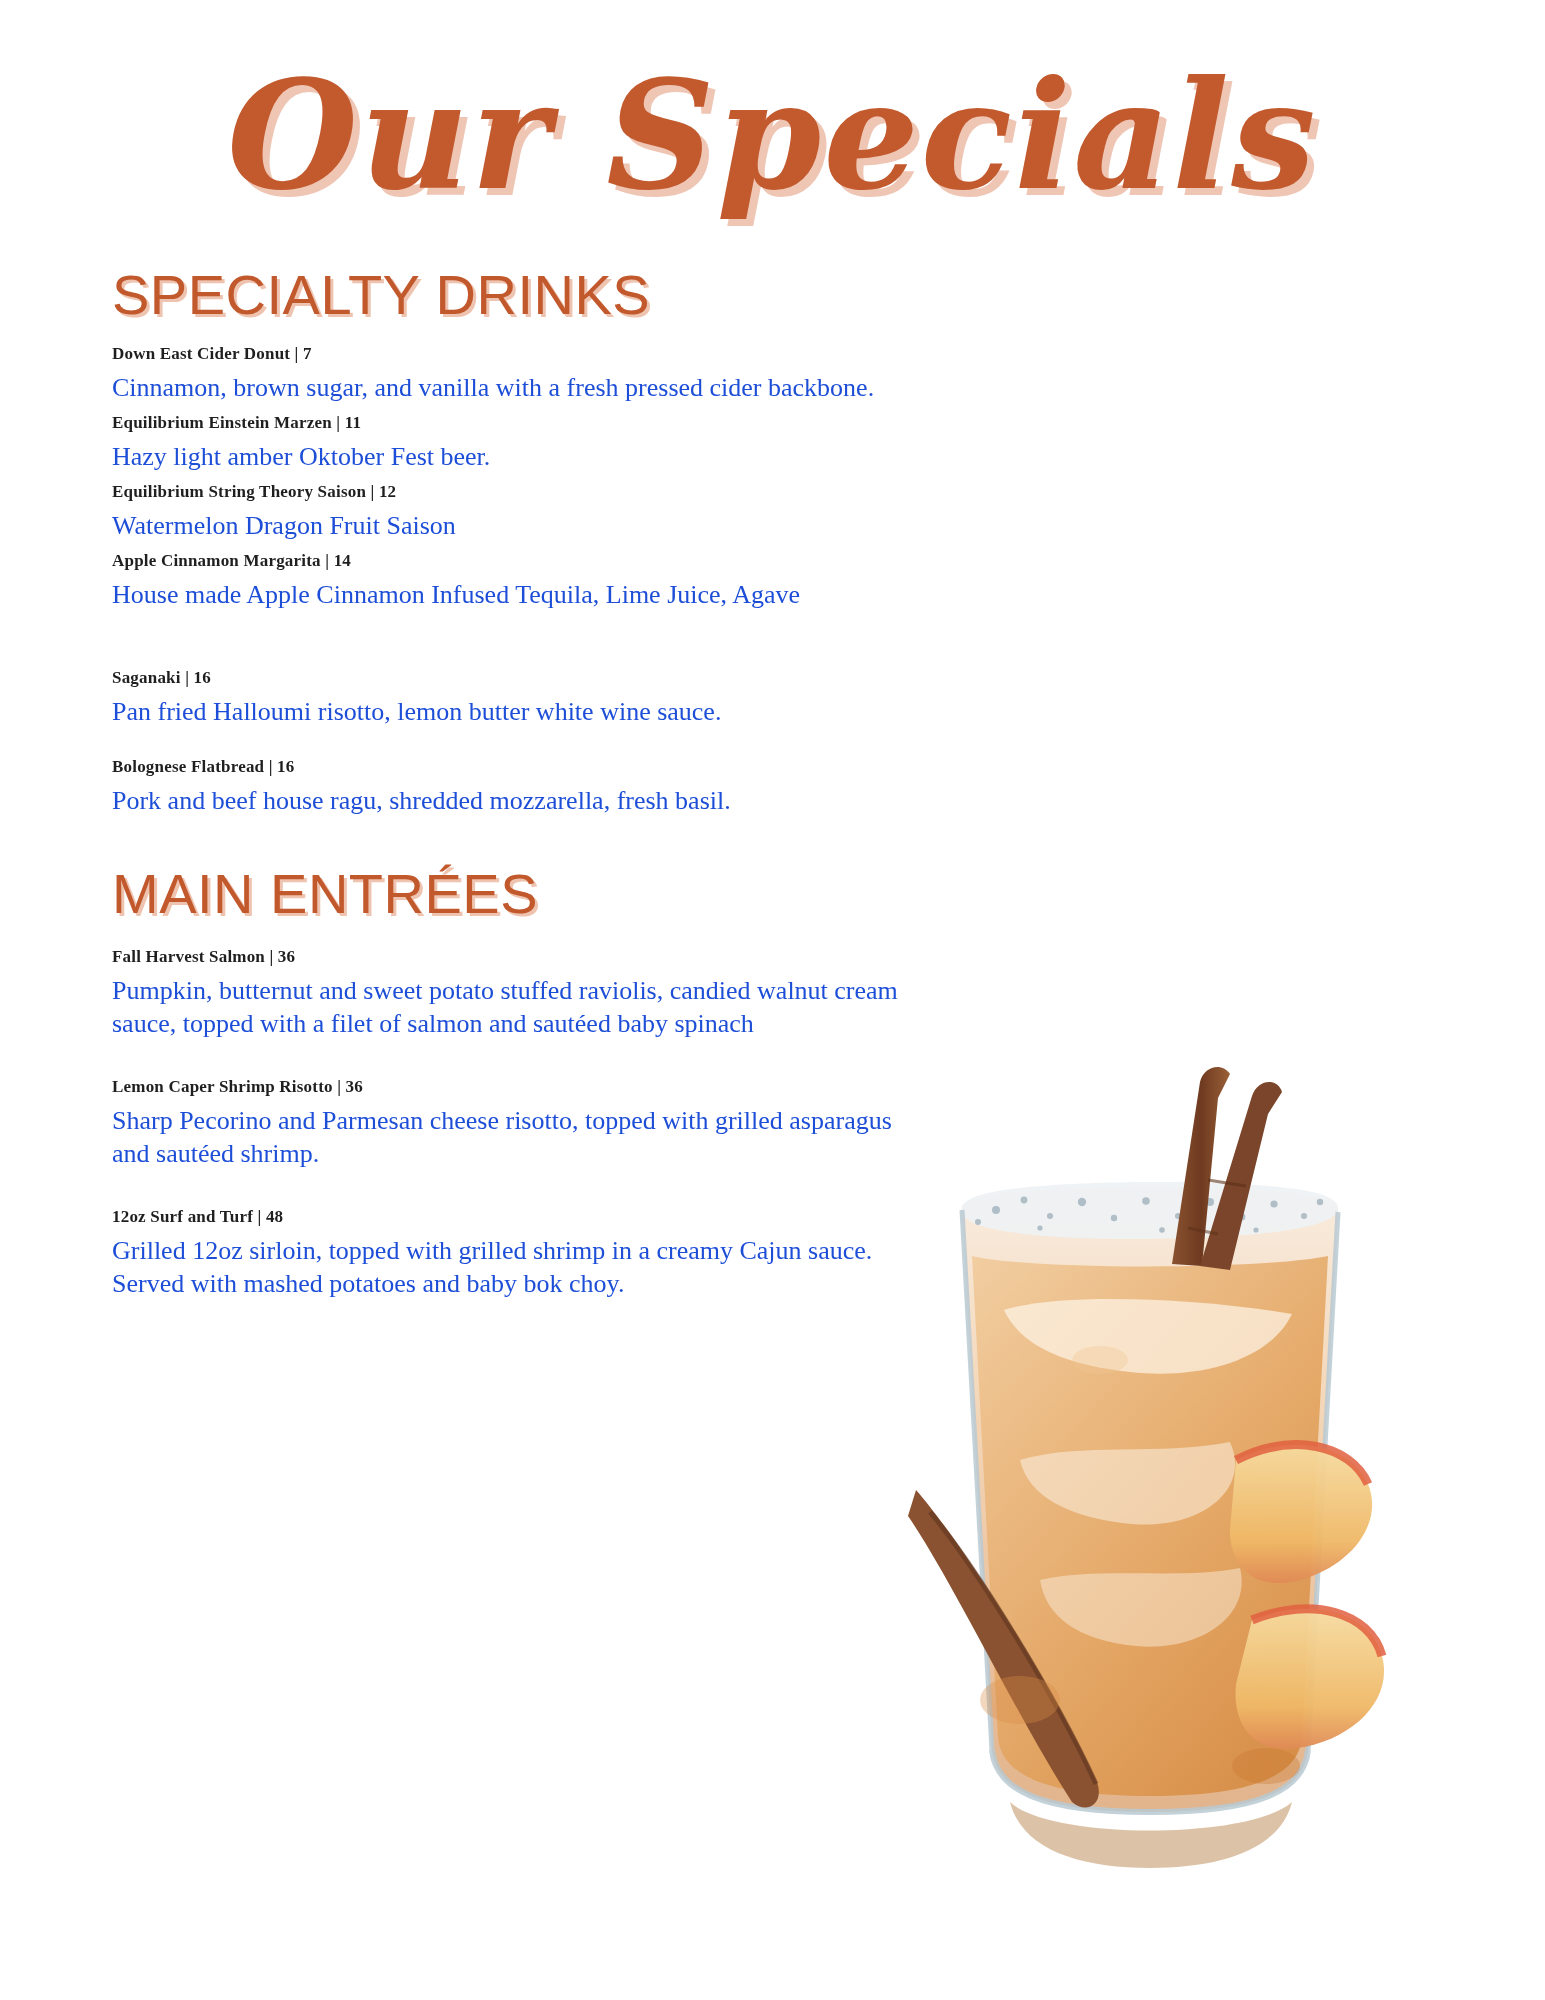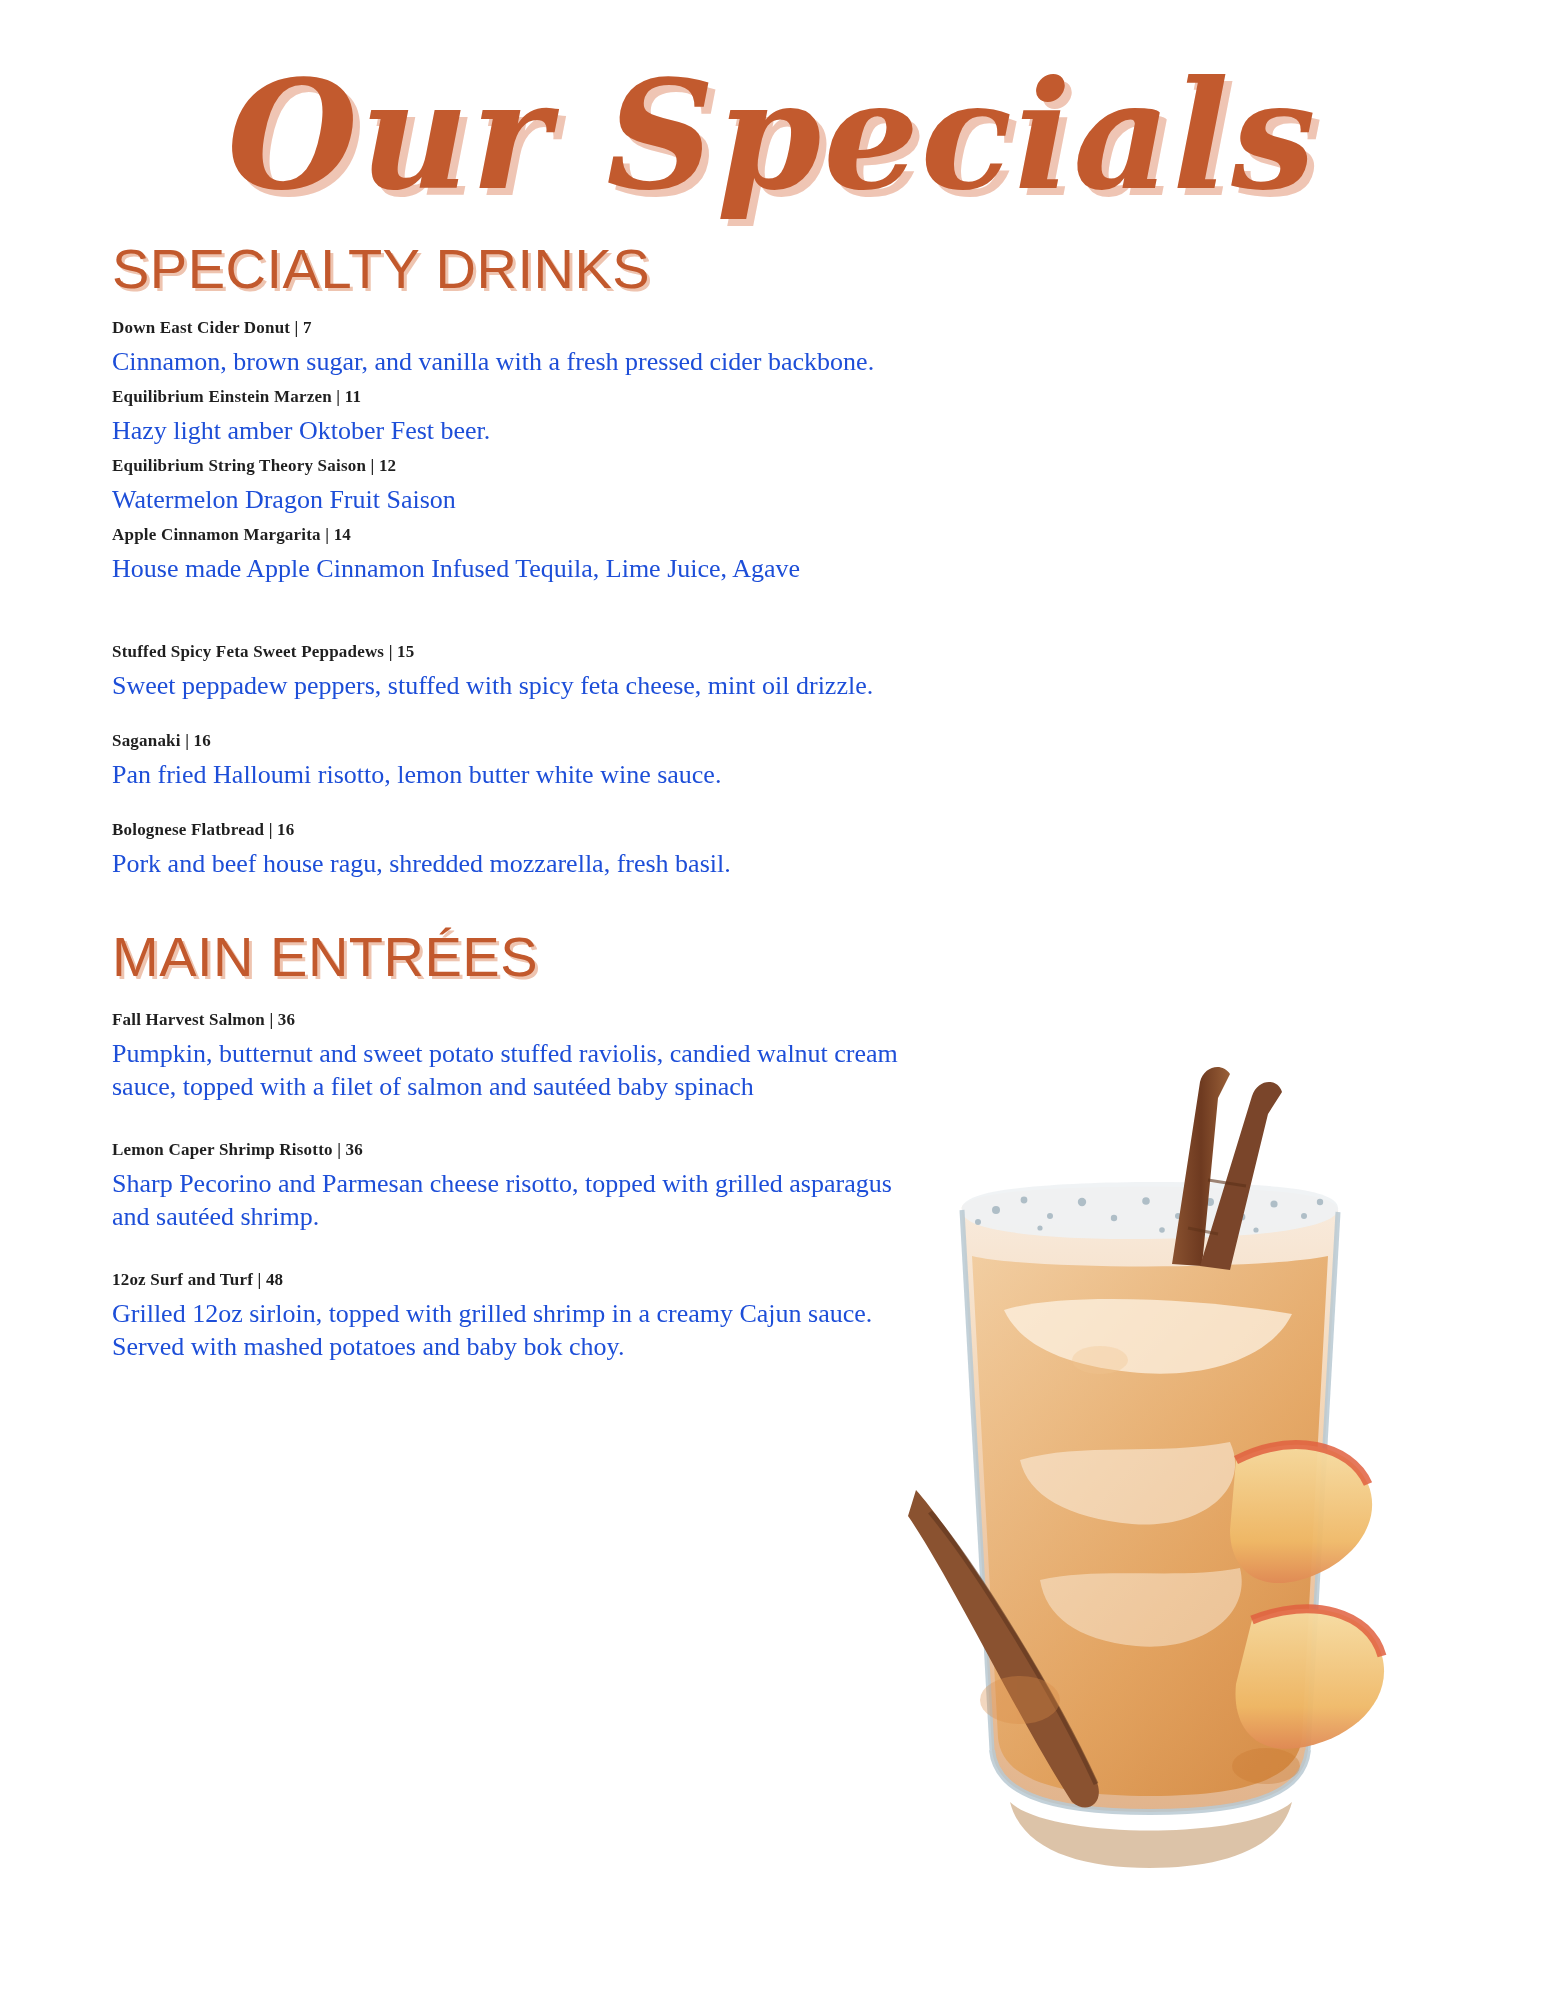--- a/index.html
+++ b/index.html
@@ -43,21 +43,21 @@
     font-weight: normal;
     font-size: 56px;
     letter-spacing: 0.5px;
     color: #c2592d;
     text-shadow: 3px 3px 0 rgba(232,176,150,0.75);
     margin: 0;
   }
 
   .content {
     position: absolute;
-    top: 236px;
+    top: 262px;
     left: 0;
     width: 1330px;
   }
 
   .section {
     padding-left: 112px;
   }
 
   .items {
     margin-top: 14px;
@@ -131,24 +131,20 @@
       </div>
       <div class="item">
         <p class="item-name">Apple Cinnamon Margarita | 14</p>
         <p class="item-desc">House made Apple Cinnamon Infused Tequila, Lime Juice, Agave</p>
       </div>
     </div>
   </div>
 
   <div class="section" id="appetizers-section">
     <div class="items">
-      <div class="item">
-        <p class="item-name">Stuffed Spicy Feta Sweet Peppadews | 15</p>
-        <p class="item-desc">Sweet peppadew peppers, stuffed with spicy feta cheese, mint oil drizzle.</p>
-      </div>
       <div class="item">
         <p class="item-name">Saganaki | 16</p>
         <p class="item-desc">Pan fried Halloumi risotto, lemon butter white wine sauce.</p>
       </div>
       <div class="item">
         <p class="item-name">Bolognese Flatbread | 16</p>
         <p class="item-desc">Pork and beef house ragu, shredded mozzarella, fresh basil.</p>
       </div>
     </div>
   </div>

